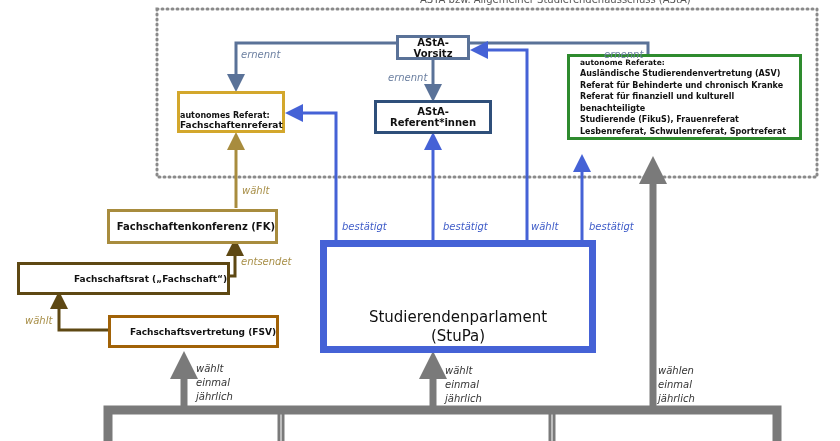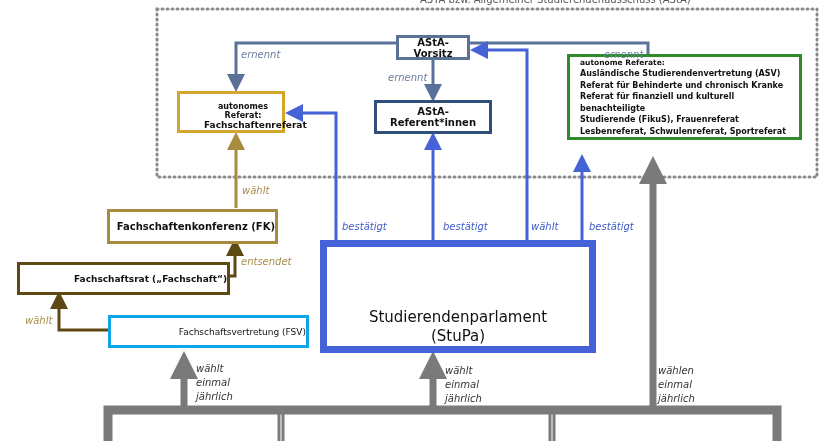--- a/index.html
+++ b/index.html
@@ -63,21 +63,21 @@
 </svg>
 
 <div class="box" style="left:396px;top:35px;width:74px;height:25px;border:3px solid #5a7298;font-size:10px;font-weight:bold;">
   <span>AStA-Vorsitz</span>
 </div>
 
 <div class="box" style="left:374px;top:100px;width:118px;height:34px;border:3px solid #2f4f7a;font-size:10px;font-weight:bold;">
   <span>AStA-Referent*innen</span>
 </div>
 
-<div class="box" style="left:177px;top:91px;width:108px;height:42px;border:3px solid #d3a72c;flex-direction:column;align-items:flex-start;padding-left:24px;">
+<div class="box" style="left:177px;top:91px;width:108px;height:42px;border:3px solid #d3a72c;flex-direction:column;align-items:flex-start;padding-left:0;">
   <span style="font-size:8px;font-weight:bold;">autonomes Referat:</span>
   <span style="font-size:9px;font-weight:bold;">Fachschaftenreferat</span>
 </div>
 
 <div class="box" style="left:567px;top:54px;width:235px;height:86px;border:3px solid #2e8b2e;flex-direction:column;align-items:flex-start;justify-content:center;padding-left:10px;font-size:8px;line-height:11.5px;text-align:left;font-weight:bold;">
   <span style="font-size:7.5px;">autonome Referate:</span>
   <span>Ausländische Studierendenvertretung (ASV)</span>
   <span>Referat für Behinderte und chronisch Kranke</span>
   <span>Referat für finanziell und kulturell benachteiligte</span>
   <span>Studierende (FikuS), Frauenreferat</span>
@@ -85,21 +85,21 @@
 </div>
 
 <div class="box" style="left:107px;top:209px;width:171px;height:35px;border:3px solid #a88c3e;font-size:10px;font-weight:bold;">
   <span>Fachschaftenkonferenz (FK)</span>
 </div>
 
 <div class="box" style="left:17px;top:262px;width:213px;height:33px;border:3px solid #5e4813;font-size:9px;font-weight:bold;">
   <span>Fachschaftsrat („Fachschaft“)</span>
 </div>
 
-<div class="box" style="left:108px;top:315px;width:201px;height:33px;border:3px solid #0ea5e9;font-size:9px;font-weight:normal;">
+<div class="box" style="left:108px;top:315px;width:171px;height:33px;border:3px solid #a16207;font-size:9px;font-weight:bold;">
   <span>Fachschaftsvertretung (FSV)</span>
 </div>
 
 <div class="box" style="left:320px;top:240px;width:276px;height:113px;border:7px solid #4562d6;flex-direction:column;font-size:15px;line-height:19px;">
   <span>Studierendenparlament</span>
   <span>(StuPa)</span>
 </div>
 
 <span class="lbl lbl-slate" style="left:241px;top:49px;">ernennt</span>
 <span class="lbl lbl-slate" style="left:388px;top:72px;">ernennt</span>

